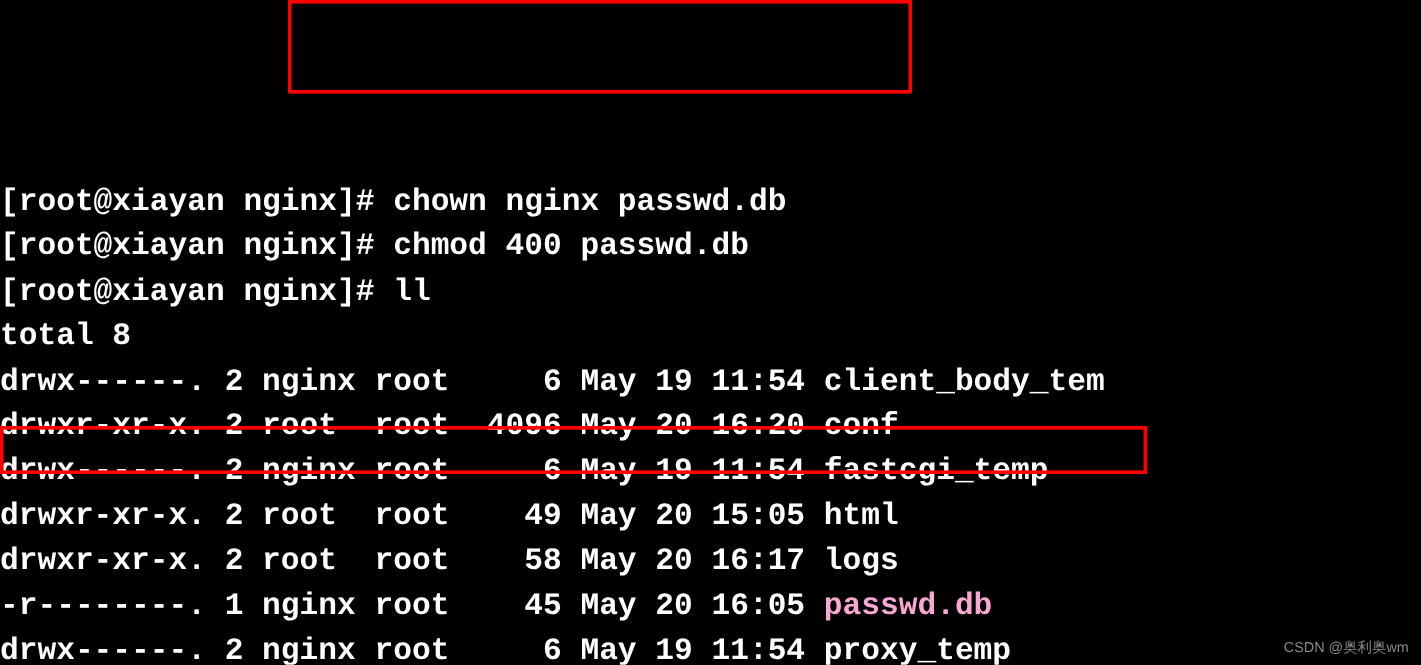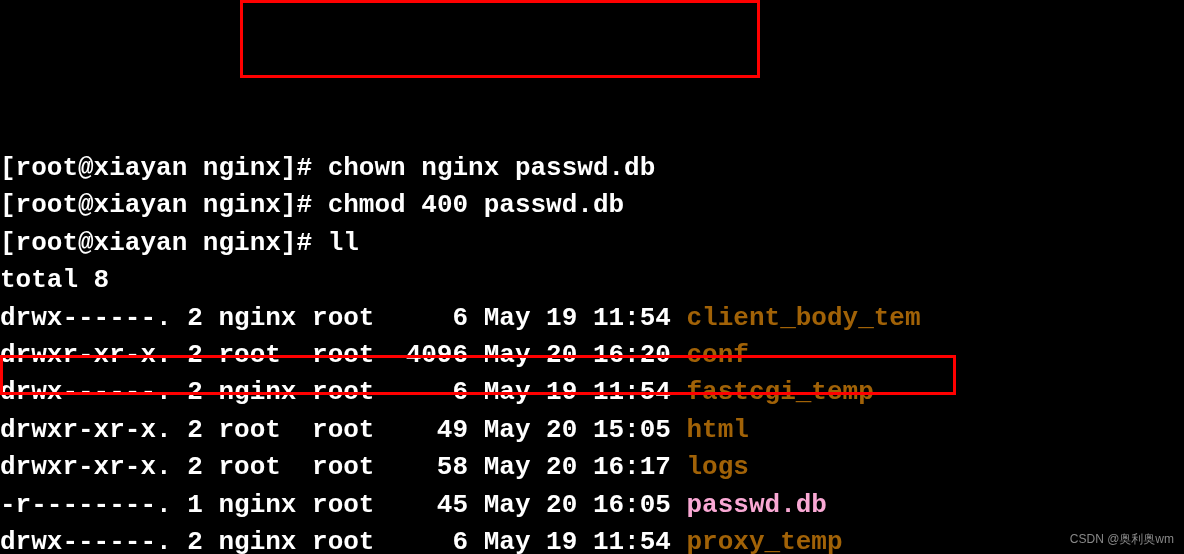--- a/index.html
+++ b/index.html
@@ -13,21 +13,21 @@
       font-family: 'Consolas', 'Courier New', monospace;
       font-size: 26px;
       font-weight: bold;
       line-height: 1.44;
       white-space: pre;
       overflow: hidden;
       width: 1184px;
       height: 554px;
       position: relative;
     }
-    .dir { color: #a16207; }
+    .dir { color: #ffffff; }
     .file { color: #f9a8d4; }
     .highlight-box {
       position: absolute;
       border: 3px solid #ff0000;
       pointer-events: none;
       background: transparent;
     }
     .box1 {
       left: 240px;
       top: 0px;

